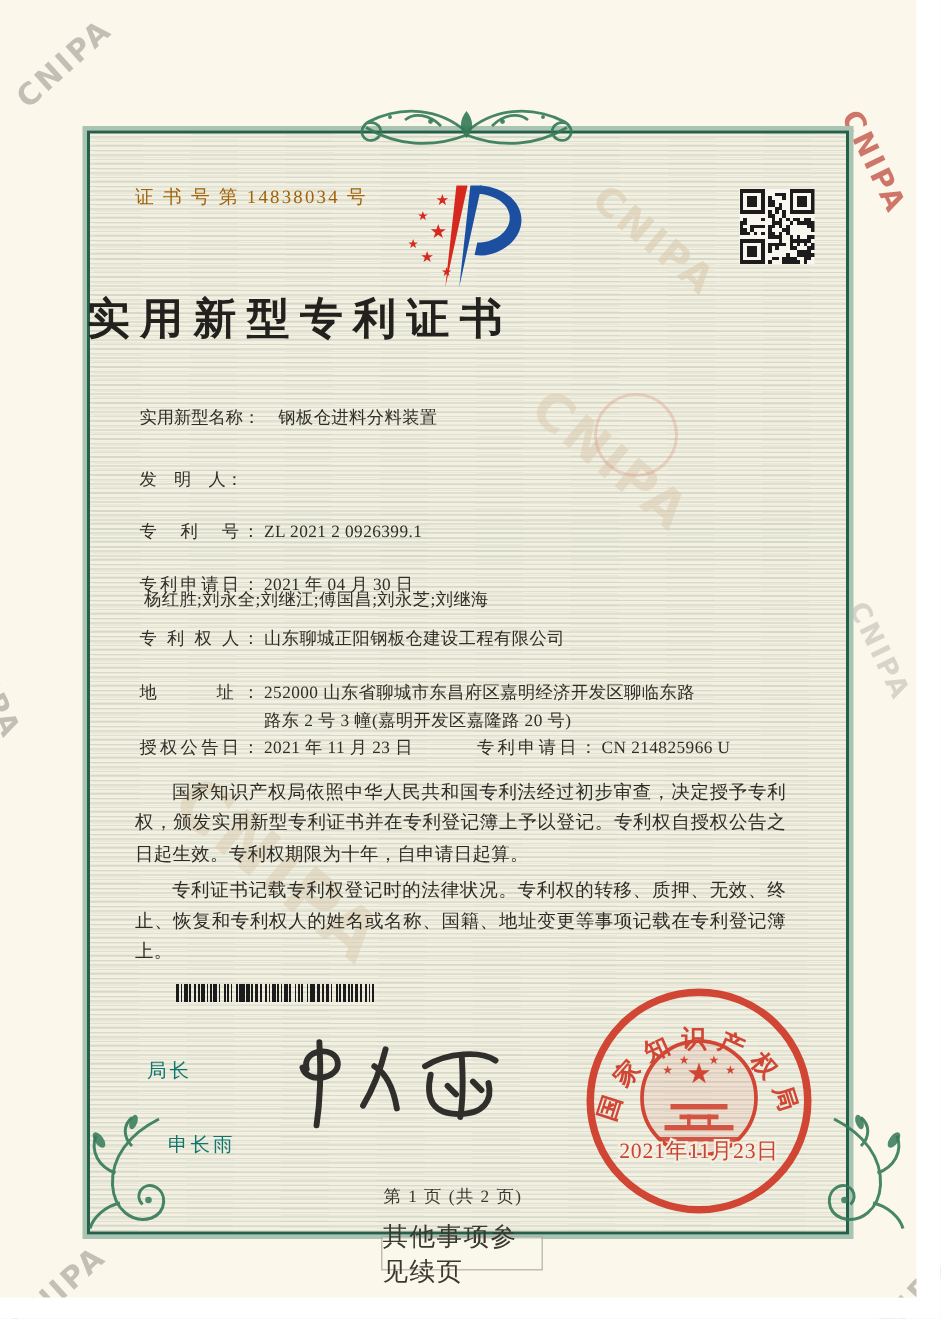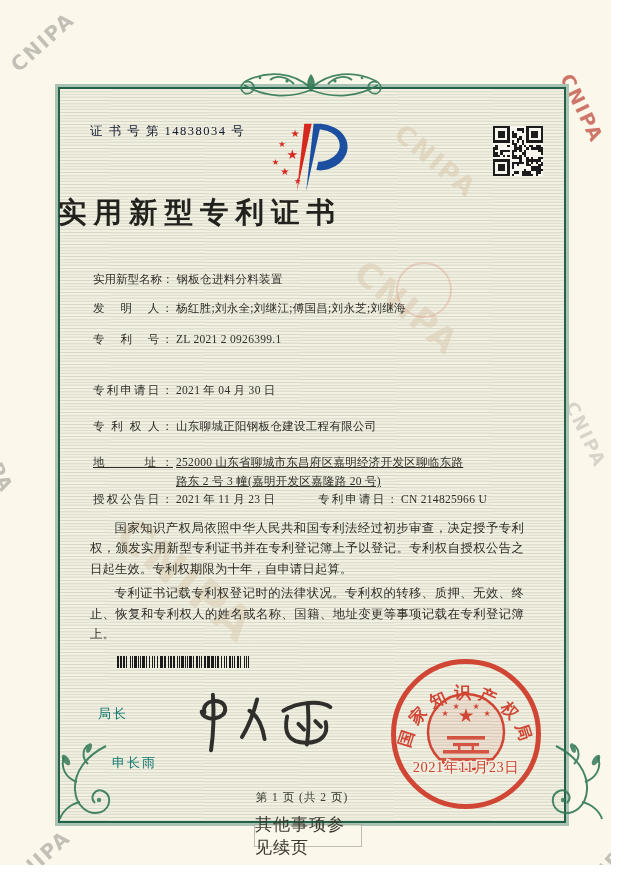--- a/index.html
+++ b/index.html
@@ -26,21 +26,21 @@
     position:absolute;font-family:"DejaVu Sans","Liberation Sans",sans-serif;
     font-weight:bold;letter-spacing:2px;user-select:none;pointer-events:none;
   }
   .wm-gray{color:#b5b2aa;opacity:.8;}
   .wm-red{color:#c4574a;opacity:.8;}
   .wm-tan{color:#dbcbb0;opacity:.6;}
   .wm-ring{
     position:absolute;border:2px solid #dd9a86;border-radius:50%;opacity:.38;
   }
   .certno{
-    position:absolute;left:90px;top:123px;font-size:12.5px;letter-spacing:1.5px;color:#0f172a;
+    position:absolute;left:90px;top:123px;font-size:12.5px;letter-spacing:1.5px;color:#a16207;
   }
   .title{
     position:absolute;left:58px;top:194px;width:504px;text-align:left;
     font-size:28.5px;font-weight:600;letter-spacing:7px;color:#23211d;
   }
   .row{position:absolute;left:93px;right:60px;display:flex;align-items:flex-start;font-size:11.5px;line-height:16px;}
   .flabel{
     flex:0 0 80px;display:block;text-align:justify;text-align-last:justify;
     white-space:nowrap;color:#2f2d27;
   }
@@ -269,41 +269,41 @@
       <rect x="14" y="0" width="7" height="7" fill="#1c1c1c"></rect>
       <rect x="15" y="1" width="5" height="5" fill="#f8f6ee"></rect>
       <rect x="16" y="2" width="3" height="3" fill="#1c1c1c"></rect>
       <rect x="0" y="14" width="7" height="7" fill="#1c1c1c"></rect>
       <rect x="1" y="15" width="5" height="5" fill="#f8f6ee"></rect>
       <rect x="2" y="16" width="3" height="3" fill="#1c1c1c"></rect>
     </svg>
 
   <div class="title">实用新型专利证书</div>
 
-  <div class="row" style="top:271px;">
+  <div class="row" style="top:271px;gap:9px;">
     <span class="flabel">实用新型名称：</span>
     <span class="fvalue">钢板仓进料分料装置</span>
   </div>
-  <div class="row" style="top:300px;">
+  <div class="row" style="top:312px;flex-direction:column;">
     <span class="flabel">发　明　人：</span>
     <span class="fvalue">杨红胜;刘永全;刘继江;傅国昌;刘永芝;刘继海</span>
   </div>
-  <div class="row" style="top:331px;align-items:center;">
+  <div class="row" style="top:347px;align-items:center;">
     <span class="flabel">专　利　号：</span>
     <span class="fvalue">ZL 2021 2 0926399.1</span>
   </div>
   <div class="row" style="top:382px;">
     <span class="flabel">专利申请日：</span>
     <span class="fvalue">2021 年 04 月 30 日</span>
   </div>
   <div class="row" style="top:418px;">
     <span class="flabel">专 利 权 人：</span>
     <span class="fvalue">山东聊城正阳钢板仓建设工程有限公司</span>
   </div>
-  <div class="row" style="top:454px;text-decoration:underline;">
+  <div class="row" style="top:454px;">
     <span class="flabel">地　　址：</span>
     <span class="fvalue">
       <span style="display:block;">252000 山东省聊城市东昌府区嘉明经济开发区聊临东路</span>
       <span style="display:block;margin-top:3px;">路东 2 号 3 幢(嘉明开发区嘉隆路 20 号)</span>
     </span>
   </div>
   <div class="row" style="top:491px;position:absolute;">
     <span class="flabel">授权公告日：</span>
     <span class="fvalue">2021 年 11 月 23 日</span>
     <span class="g2">

